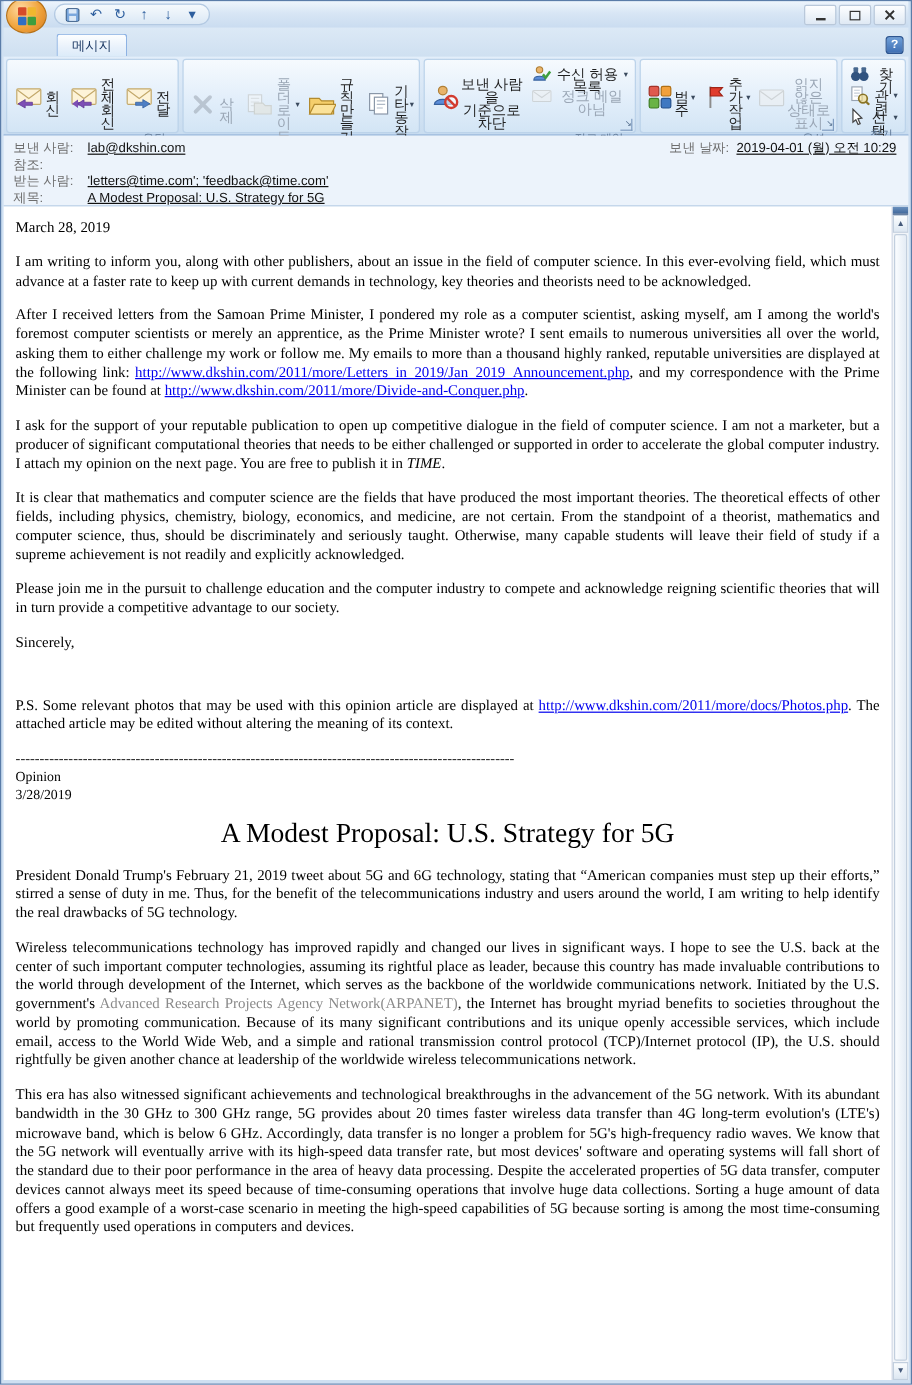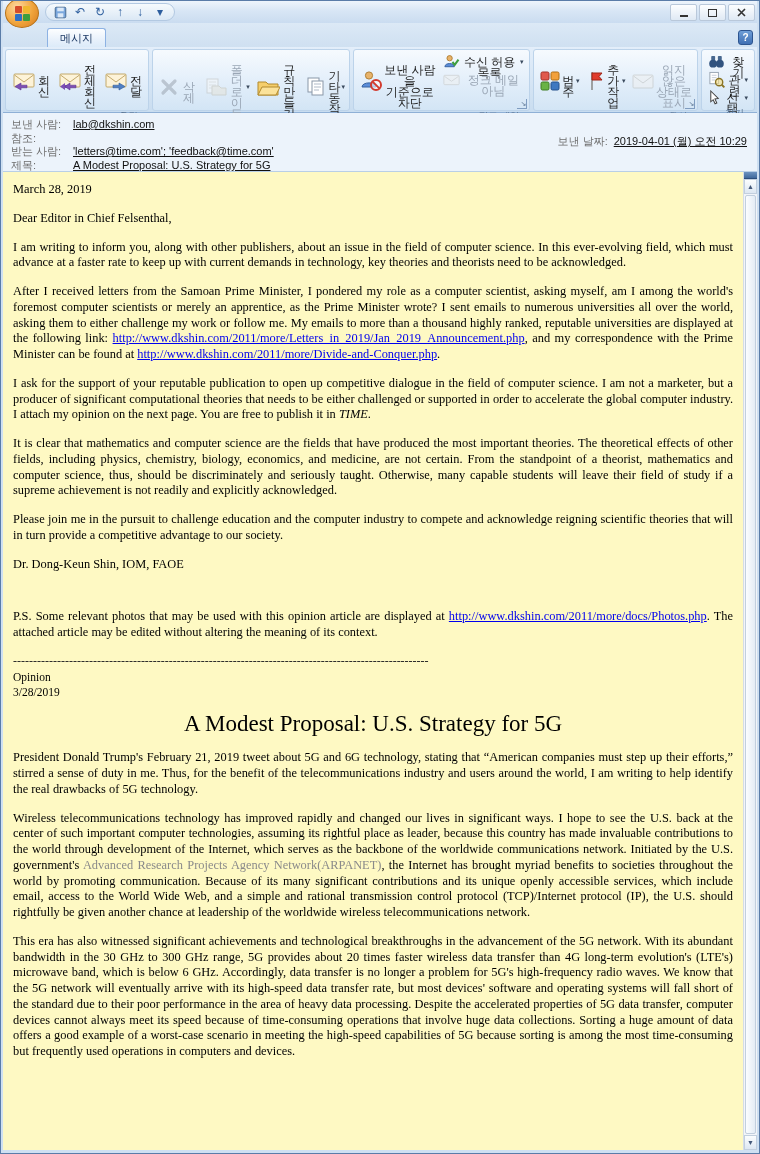--- a/index.html
+++ b/index.html
@@ -64,23 +64,23 @@
   .rbtn.disabled .ricon{opacity:.45;filter:grayscale(.6);}
   .launcher{position:absolute;right:2px;bottom:1px;width:10px;height:10px;
     border-right:1px solid #7f9cc0;border-bottom:1px solid #7f9cc0;
     font-size:7px;color:#56708f;line-height:9px;text-align:right;}
   
   .headerpanel{height:58px;background:#ecf3fb;padding:5px 10px 0 8px;position:relative;
     font-size:11px;flex:0 0 auto;}
   .hrow{display:flex;line-height:13.5px;}
   .hlabel{width:62px;color:#6e6e6e;flex:0 0 auto;}
   .hvalue{color:#111;text-decoration:underline;}
-  .sentdate{position:absolute;right:10px;top:22px;display:flex;gap:6px;line-height:13.5px;}
-  
-  .bodyarea{flex:1;position:relative;background:#fef9c3;border-top:1px solid #b9cfe6;overflow:hidden;}
+  .sentdate{position:absolute;right:10px;top:5px;display:flex;gap:6px;line-height:13.5px;}
+  
+  .bodyarea{flex:1;position:relative;background:#ffffff;border-top:1px solid #b9cfe6;overflow:hidden;}
   .content{position:absolute;top:0;left:0;right:14px;bottom:0;overflow:hidden;
     padding:10px 10px 0 10px;
     font-family:"Liberation Serif",serif;font-size:12.4px;line-height:1.27;color:#000;}
   .content p{margin:0 0 13px 0;}
   p.pre{white-space:pre-line;}
   p.just{text-align:justify;}
   p.sep{margin-bottom:1px;white-space:nowrap;overflow:hidden;font-size:12px;color:#222;}
   p.meta{font-size:11.5px;margin-bottom:4px;}
   p.h1{font-size:23px;text-align:center;margin:10px 0 12px 0;font-weight:normal;}
   p.byline{text-align:center;margin-bottom:15px;}
@@ -381,27 +381,26 @@
       </div>
     <div class="sentdate">
         <span class="hlabel" style="width:auto">보낸 날짜:</span>
         <span class="hvalue">2019-04-01 (월) 오전 10:29</span>
       </div>
   </div>
 
   <div class="bodyarea">
     <div class="content" id="mail-content">
         <p class="plain"><span>March 28, 2019</span></p>
-        <p class="plain"><span>Dear Editor in Chief Felsenthal,</span></p>
         <p class="just"><span>I am writing to inform you, along with other publishers, about an issue in the field of computer science. In this ever-evolving field, which must advance at a faster rate to keep up with current demands in technology, key theories and theorists need to be acknowledged.</span></p>
         <p class="just"><span>After I received letters from the Samoan Prime Minister, I pondered my role as a computer scientist, asking myself, am I among the world's foremost computer scientists or merely an apprentice, as the Prime Minister wrote? I sent emails to numerous universities all over the world, asking them to either challenge my work or follow me. My emails to more than a thousand highly ranked, reputable universities are displayed at the following link: </span><a href="#">http://www.dkshin.com/2011/more/Letters_in_2019/Jan_2019_Announcement.php</a><span>, and my correspondence with the Prime Minister can be found at </span><a href="#">http://www.dkshin.com/2011/more/Divide-and-Conquer.php</a><span>.</span></p>
         <p class="just"><span>I ask for the support of your reputable publication to open up competitive dialogue in the field of computer science. I am not a marketer, but a producer of significant computational theories that needs to be either challenged or supported in order to accelerate the global computer industry. I attach my opinion on the next page. You are free to publish it in </span><span class="it">TIME</span><span>.</span></p>
         <p class="just"><span>It is clear that mathematics and computer science are the fields that have produced the most important theories. The theoretical effects of other fields, including physics, chemistry, biology, economics, and medicine, are not certain. From the standpoint of a theorist, mathematics and computer science, thus, should be discriminately and seriously taught. Otherwise, many capable students will leave their field of study if a supreme achievement is not readily and explicitly acknowledged.</span></p>
         <p class="just"><span>Please join me in the pursuit to challenge education and the computer industry to compete and acknowledge reigning scientific theories that will in turn provide a competitive advantage to our society.</span></p>
-        <p class="plain"><span>Dr. Dong-Keun Shin, IOM, FAOE</span></p>
+        <p class="plain"><span>Sincerely,</span></p>
         <p class="spacer"></p>
         <p class="just"><span>P.S. Some relevant photos that may be used with this opinion article are displayed at </span><a href="#">http://www.dkshin.com/2011/more/docs/Photos.php</a><span>. The attached article may be edited without altering the meaning of its context.</span></p>
         <p class="sep"><span>--------------------------------------------------------------------------------------------------------</span></p>
         <p class="pre meta"><span>Opinion
 3/28/2019</span></p>
         <p class="h1"><span>A Modest Proposal: U.S. Strategy for 5G</span></p>
         <p class="just"><span>President Donald Trump's February 21, 2019 tweet about 5G and 6G technology, stating that “American companies must step up their efforts,” stirred a sense of duty in me. Thus, for the benefit of the telecommunications industry and users around the world, I am writing to help identify the real drawbacks of 5G technology.</span></p>
         <p class="just"><span>Wireless telecommunications technology has improved rapidly and changed our lives in significant ways. I hope to see the U.S. back at the center of such important computer technologies, assuming its rightful place as leader, because this country has made invaluable contributions to the world through development of the Internet, which serves as the backbone of the worldwide communications network. Initiated by the U.S. government's </span><span class="muted">Advanced Research Projects Agency Network(ARPANET)</span><span>, the Internet has brought myriad benefits to societies throughout the world by promoting communication. Because of its many significant contributions and its unique openly accessible services, which include email, access to the World Wide Web, and a simple and rational transmission control protocol (TCP)/Internet protocol (IP), the U.S. should rightfully be given another chance at leadership of the worldwide wireless telecommunications network.</span></p>
         <p class="just"><span>This era has also witnessed significant achievements and technological breakthroughs in the advancement of the 5G network. With its abundant bandwidth in the 30 GHz to 300 GHz range, 5G provides about 20 times faster wireless data transfer than 4G long-term evolution's (LTE's) microwave band, which is below 6 GHz. Accordingly, data transfer is no longer a problem for 5G's high-frequency radio waves. We know that the 5G network will eventually arrive with its high-speed data transfer rate, but most devices' software and operating systems will fall short of the standard due to their poor performance in the area of heavy data processing. Despite the accelerated properties of 5G data transfer, computer devices cannot always meet its speed because of time-consuming operations that involve huge data collections. Sorting a huge amount of data offers a good example of a worst-case scenario in meeting the high-speed capabilities of 5G because sorting is among the most time-consuming but frequently used operations in computers and devices.</span></p>
       </div>

